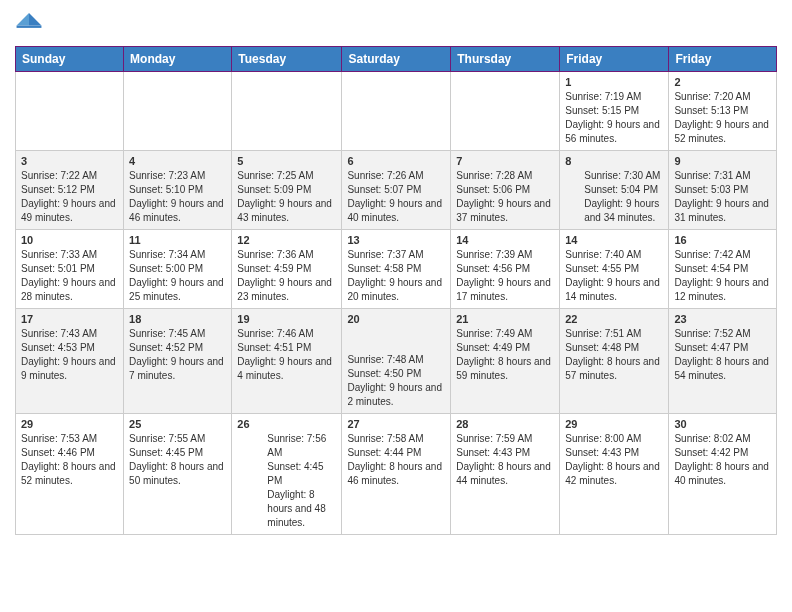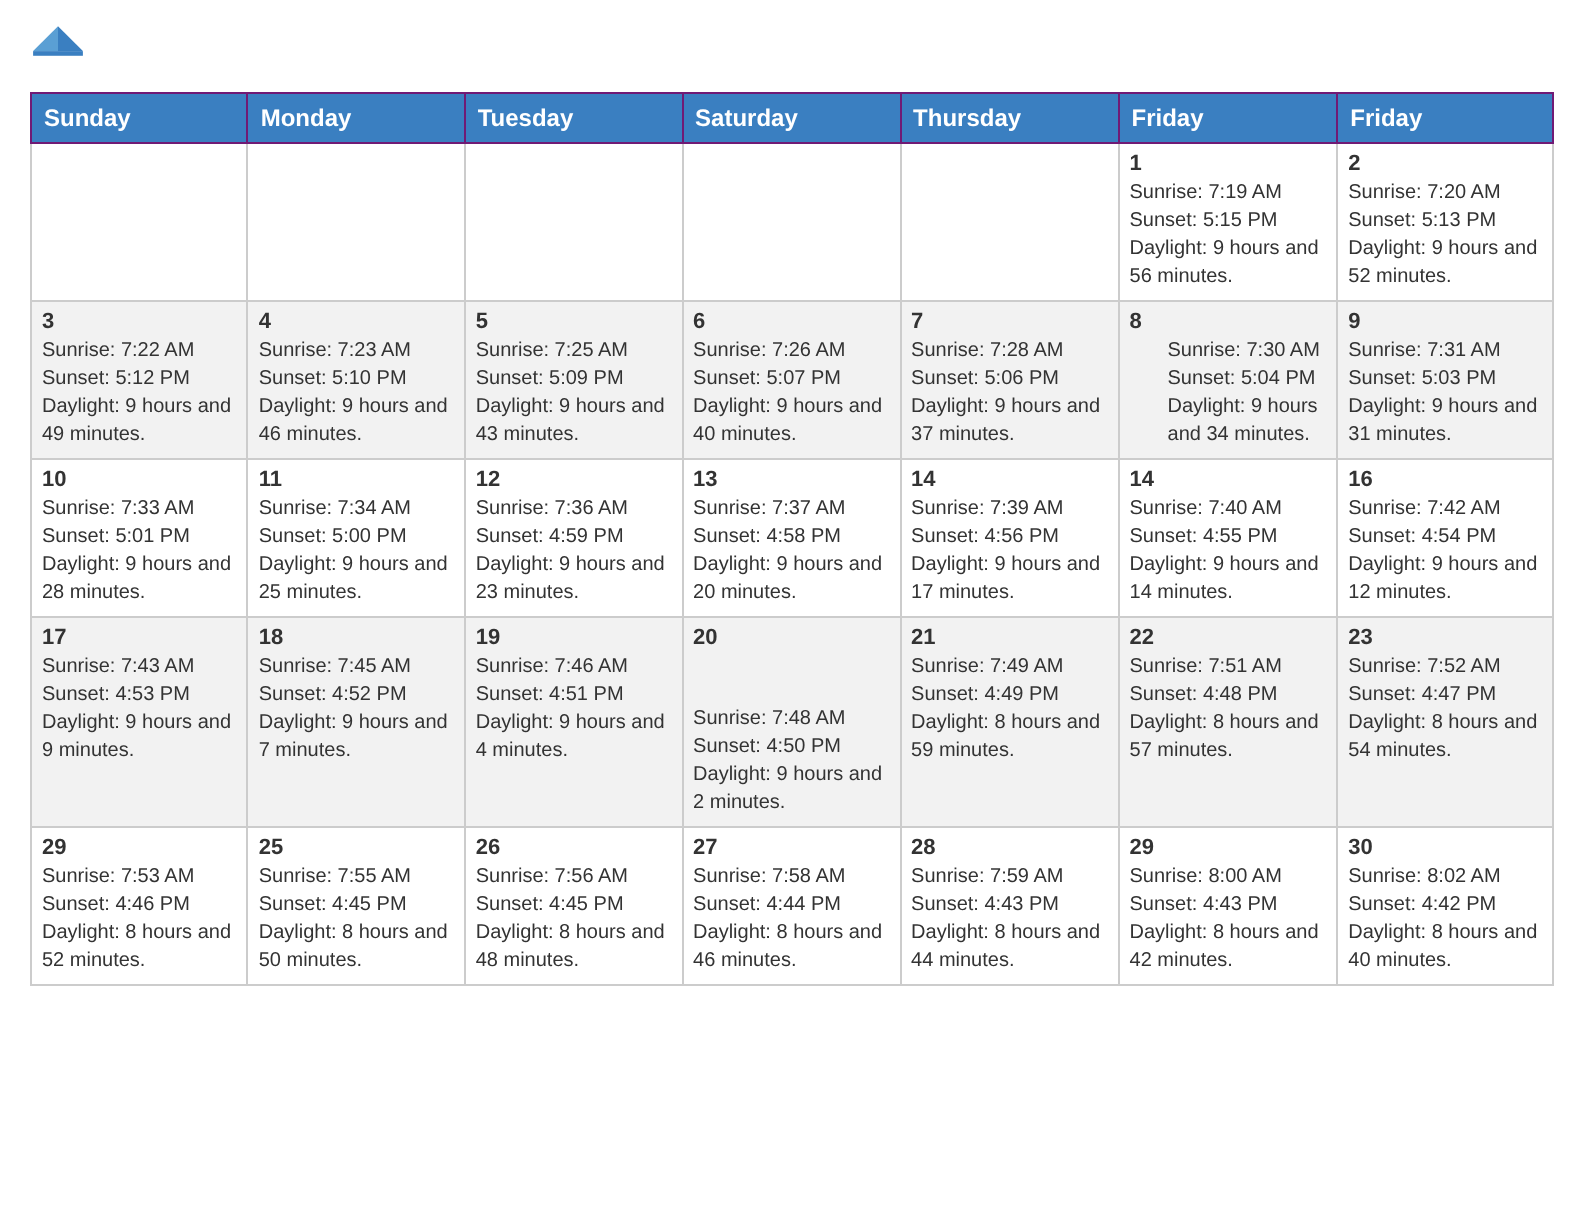--- a/index.html
+++ b/index.html
@@ -299,21 +299,21 @@
 Daylight: 8 hours and 52 minutes.</div>
           </td>
           <td>
             <span class="day-number">25</span>
             <div class="day-info" style="white-space: pre-line;">Sunrise: 7:55 AM
 Sunset: 4:45 PM
 Daylight: 8 hours and 50 minutes.</div>
           </td>
           <td>
             <span class="day-number">26</span>
-            <div class="day-info" style="white-space: pre-line;">Sunrise: 7:56 AM
+            <div class="day-info" style="white-space: pre-line; margin-left: 30px;">Sunrise: 7:56 AM
 Sunset: 4:45 PM
 Daylight: 8 hours and 48 minutes.</div>
           </td>
           <td>
             <span class="day-number">27</span>
             <div class="day-info" style="white-space: pre-line;">Sunrise: 7:58 AM
 Sunset: 4:44 PM
 Daylight: 8 hours and 46 minutes.</div>
           </td>
           <td>

